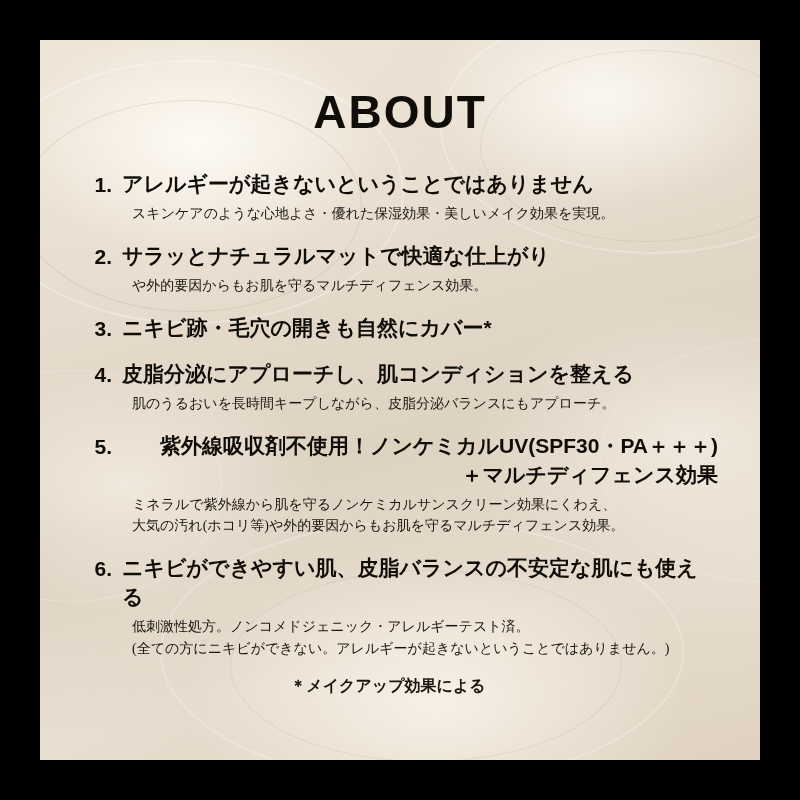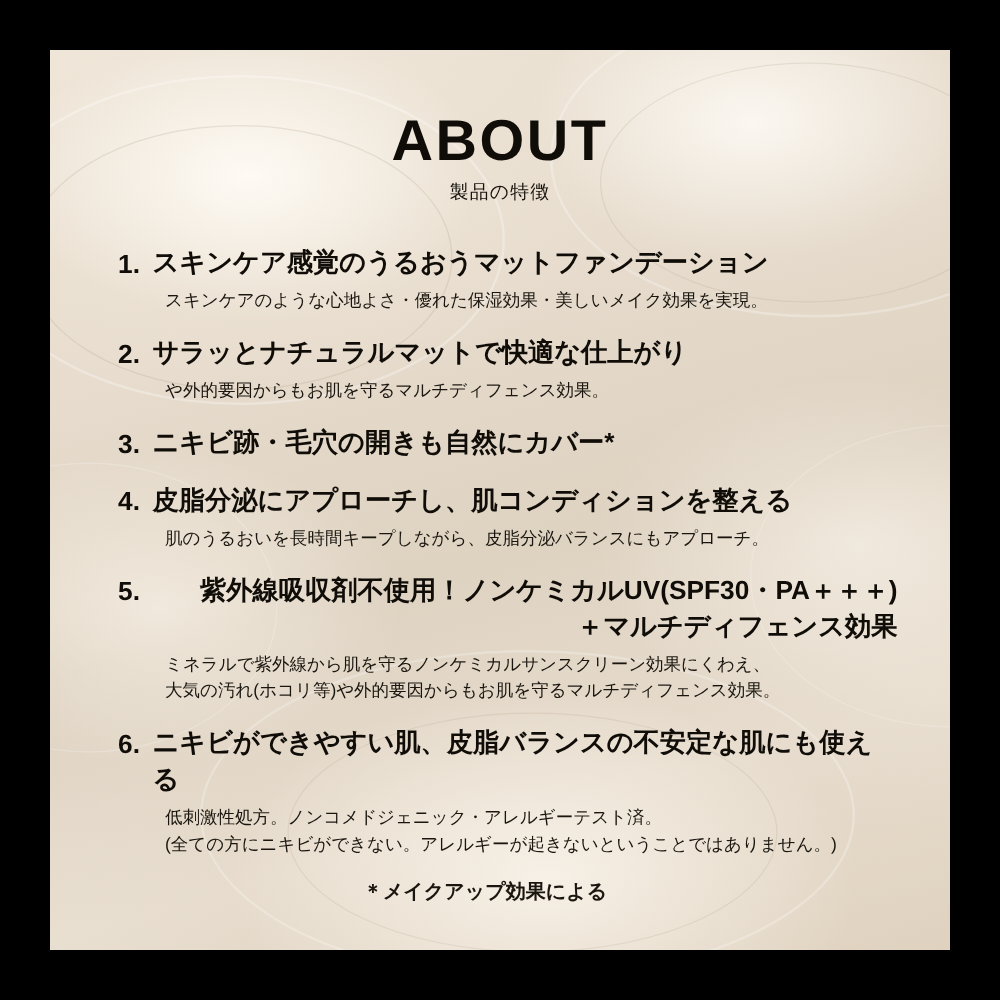--- a/index.html
+++ b/index.html
@@ -107,21 +107,21 @@
     letter-spacing: 0px;
     color: #100d09;
   }
   .detail {
     font-size: 14px;
     line-height: 1.55;
     margin-top: 4px;
     padding-left: 10px;
     color: #1a160f;
   }
-  .detail .line { display: block; }
+  .detail .line { display: block; font-family: Liberation Serif, serif; }
 
   #footnote {
     margin-top: 8px;
     text-align: center;
     font-size: 16px;
     padding-right: 24px;
     color: #1a160f;
     font-weight: bold;
   }
 </style>
@@ -134,28 +134,27 @@
     <div class="ripple r2"></div>
     <div class="ripple r3"></div>
     <div class="ripple r4"></div>
     <div class="ripple r5"></div>
     <div class="ripple r6"></div>
     <div class="ripple r7"></div>
     <div class="ripple r8"></div>
 
     <div id="content">
       <div id="title">ABOUT</div>
-      <div id="subtitle">製品の特徴</div>
 
       <div id="list">
 
         <div class="item">
           <div class="num">1.</div>
           <div class="body">
-            <div class="headline">スキンケア感覚のうるおうマットファンデーション</div>
+            <div class="headline">アレルギーが起きないということではありません</div>
             <div class="detail">
               <span class="line">スキンケアのような心地よさ・優れた保湿効果・美しいメイク効果を実現。</span>
             </div>
           </div>
         </div>
 
         <div class="item">
           <div class="num">2.</div>
           <div class="body">
             <div class="headline">サラッとナチュラルマットで快適な仕上がり</div>

